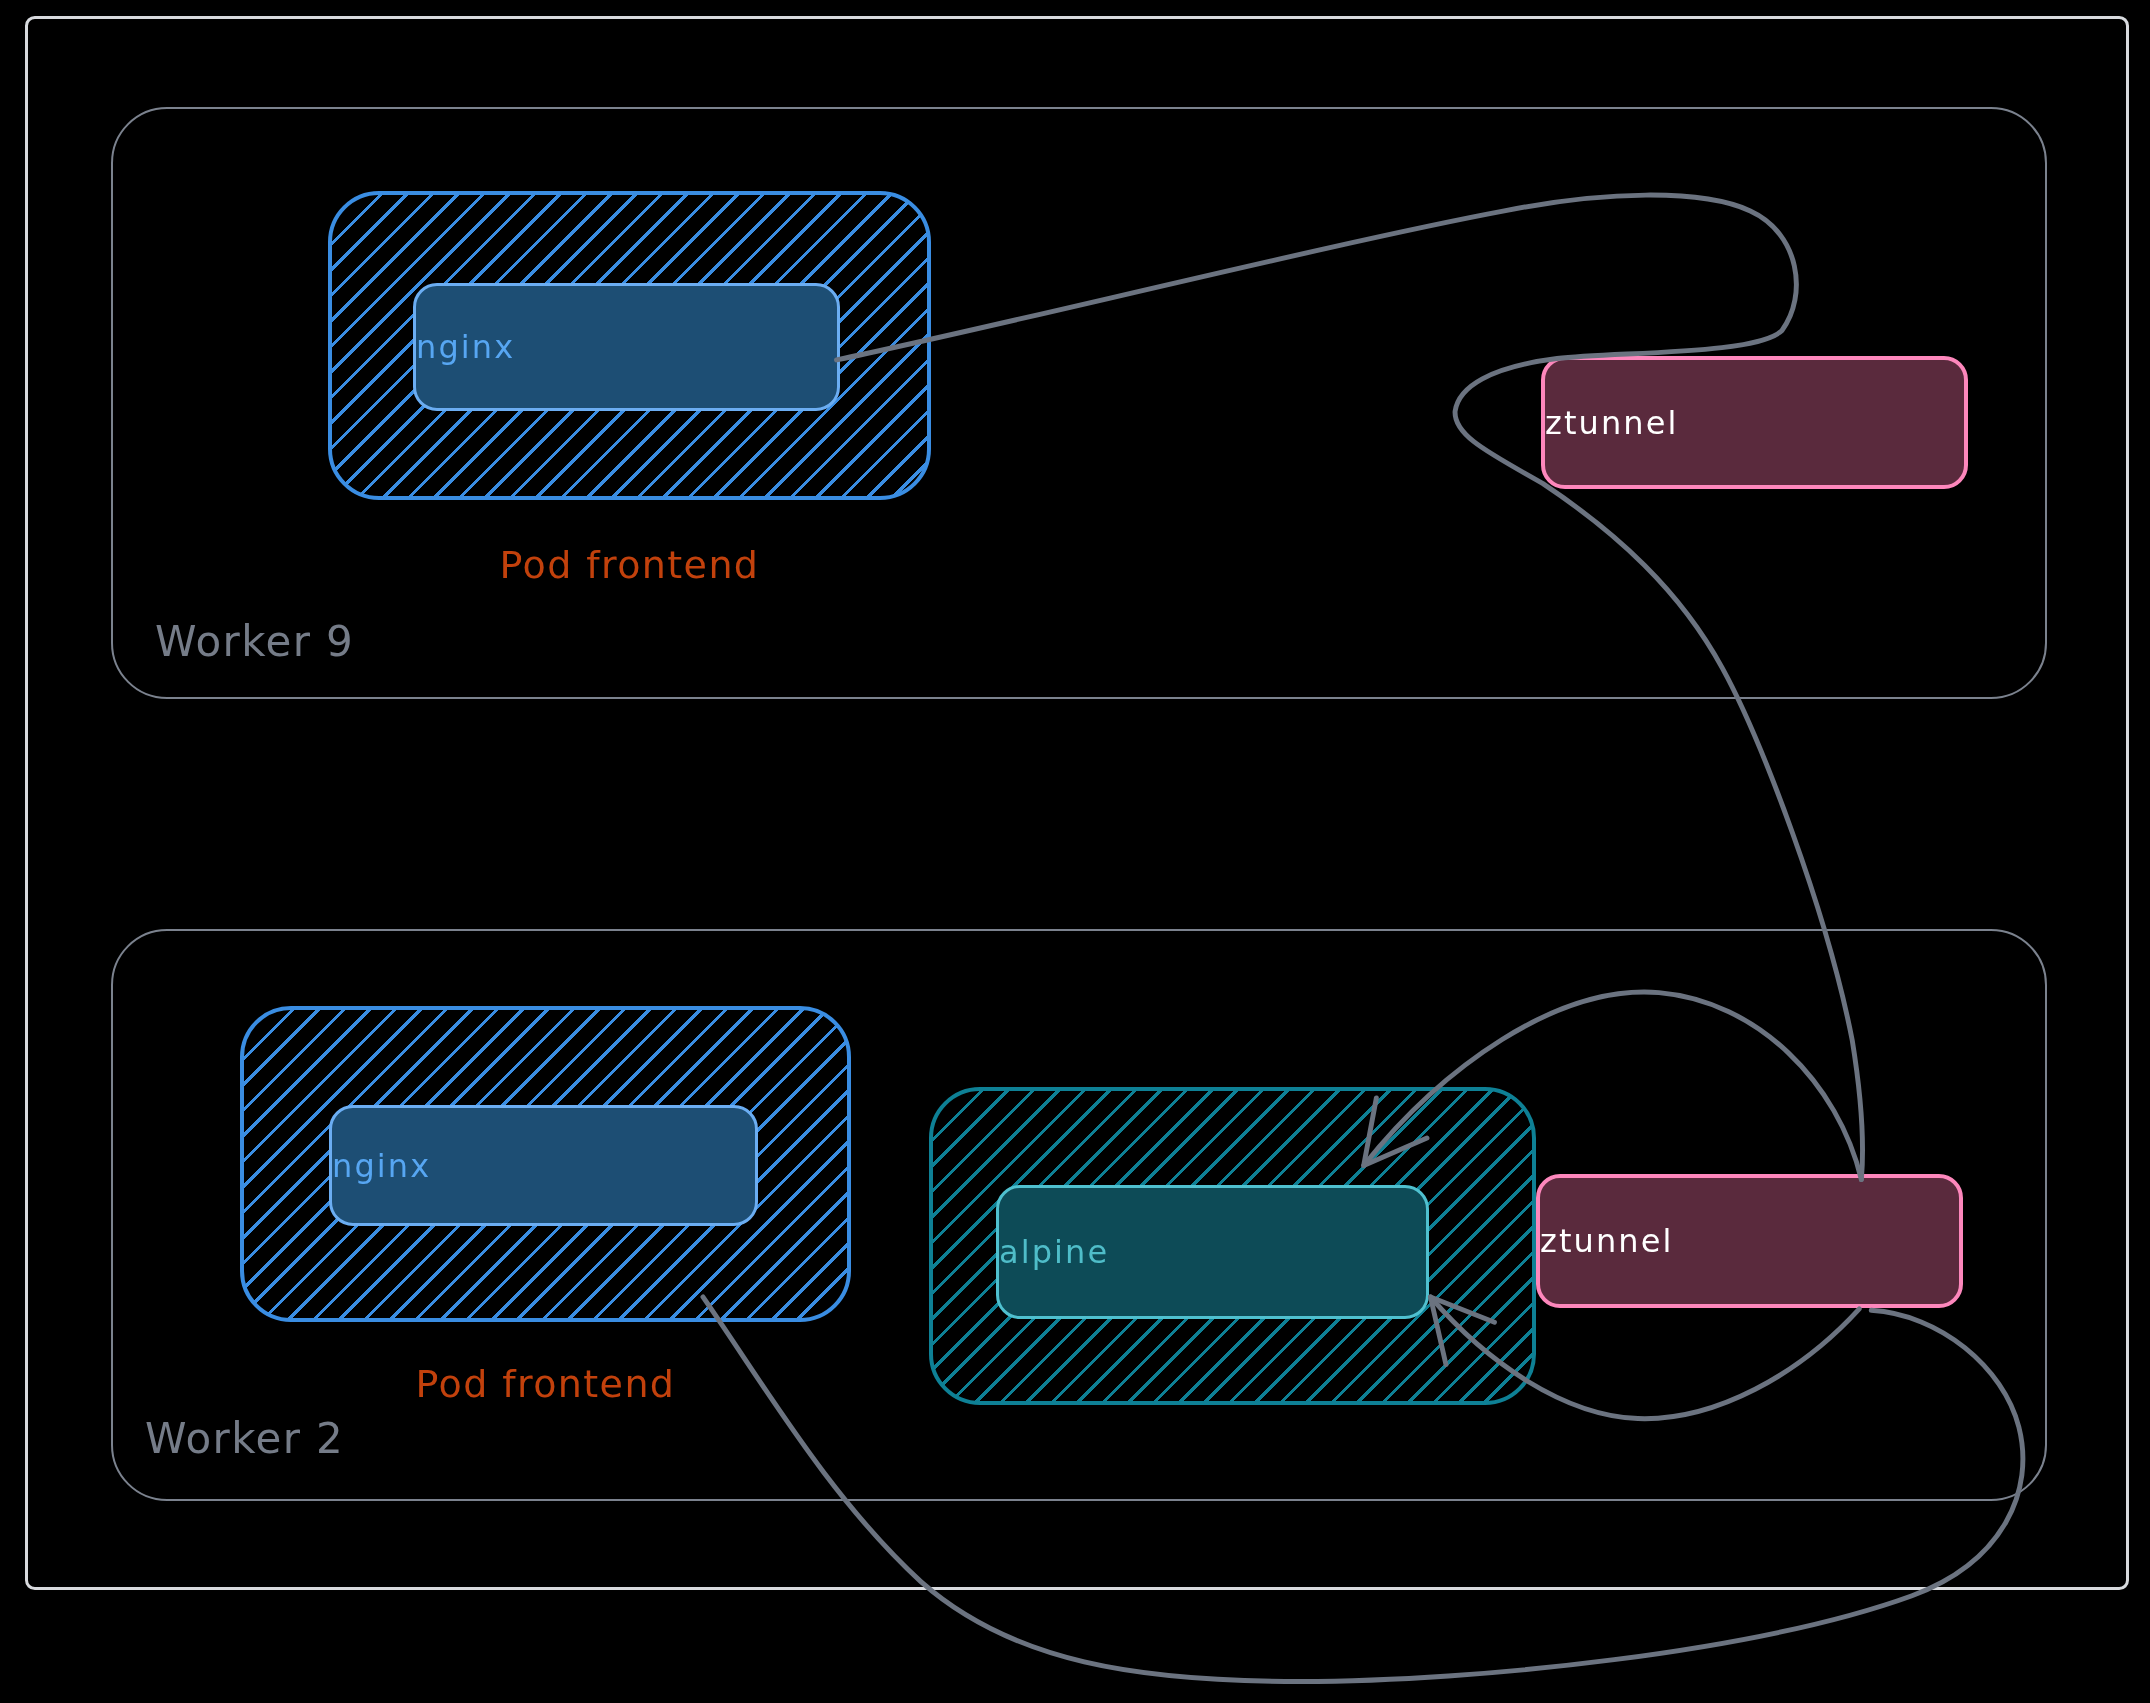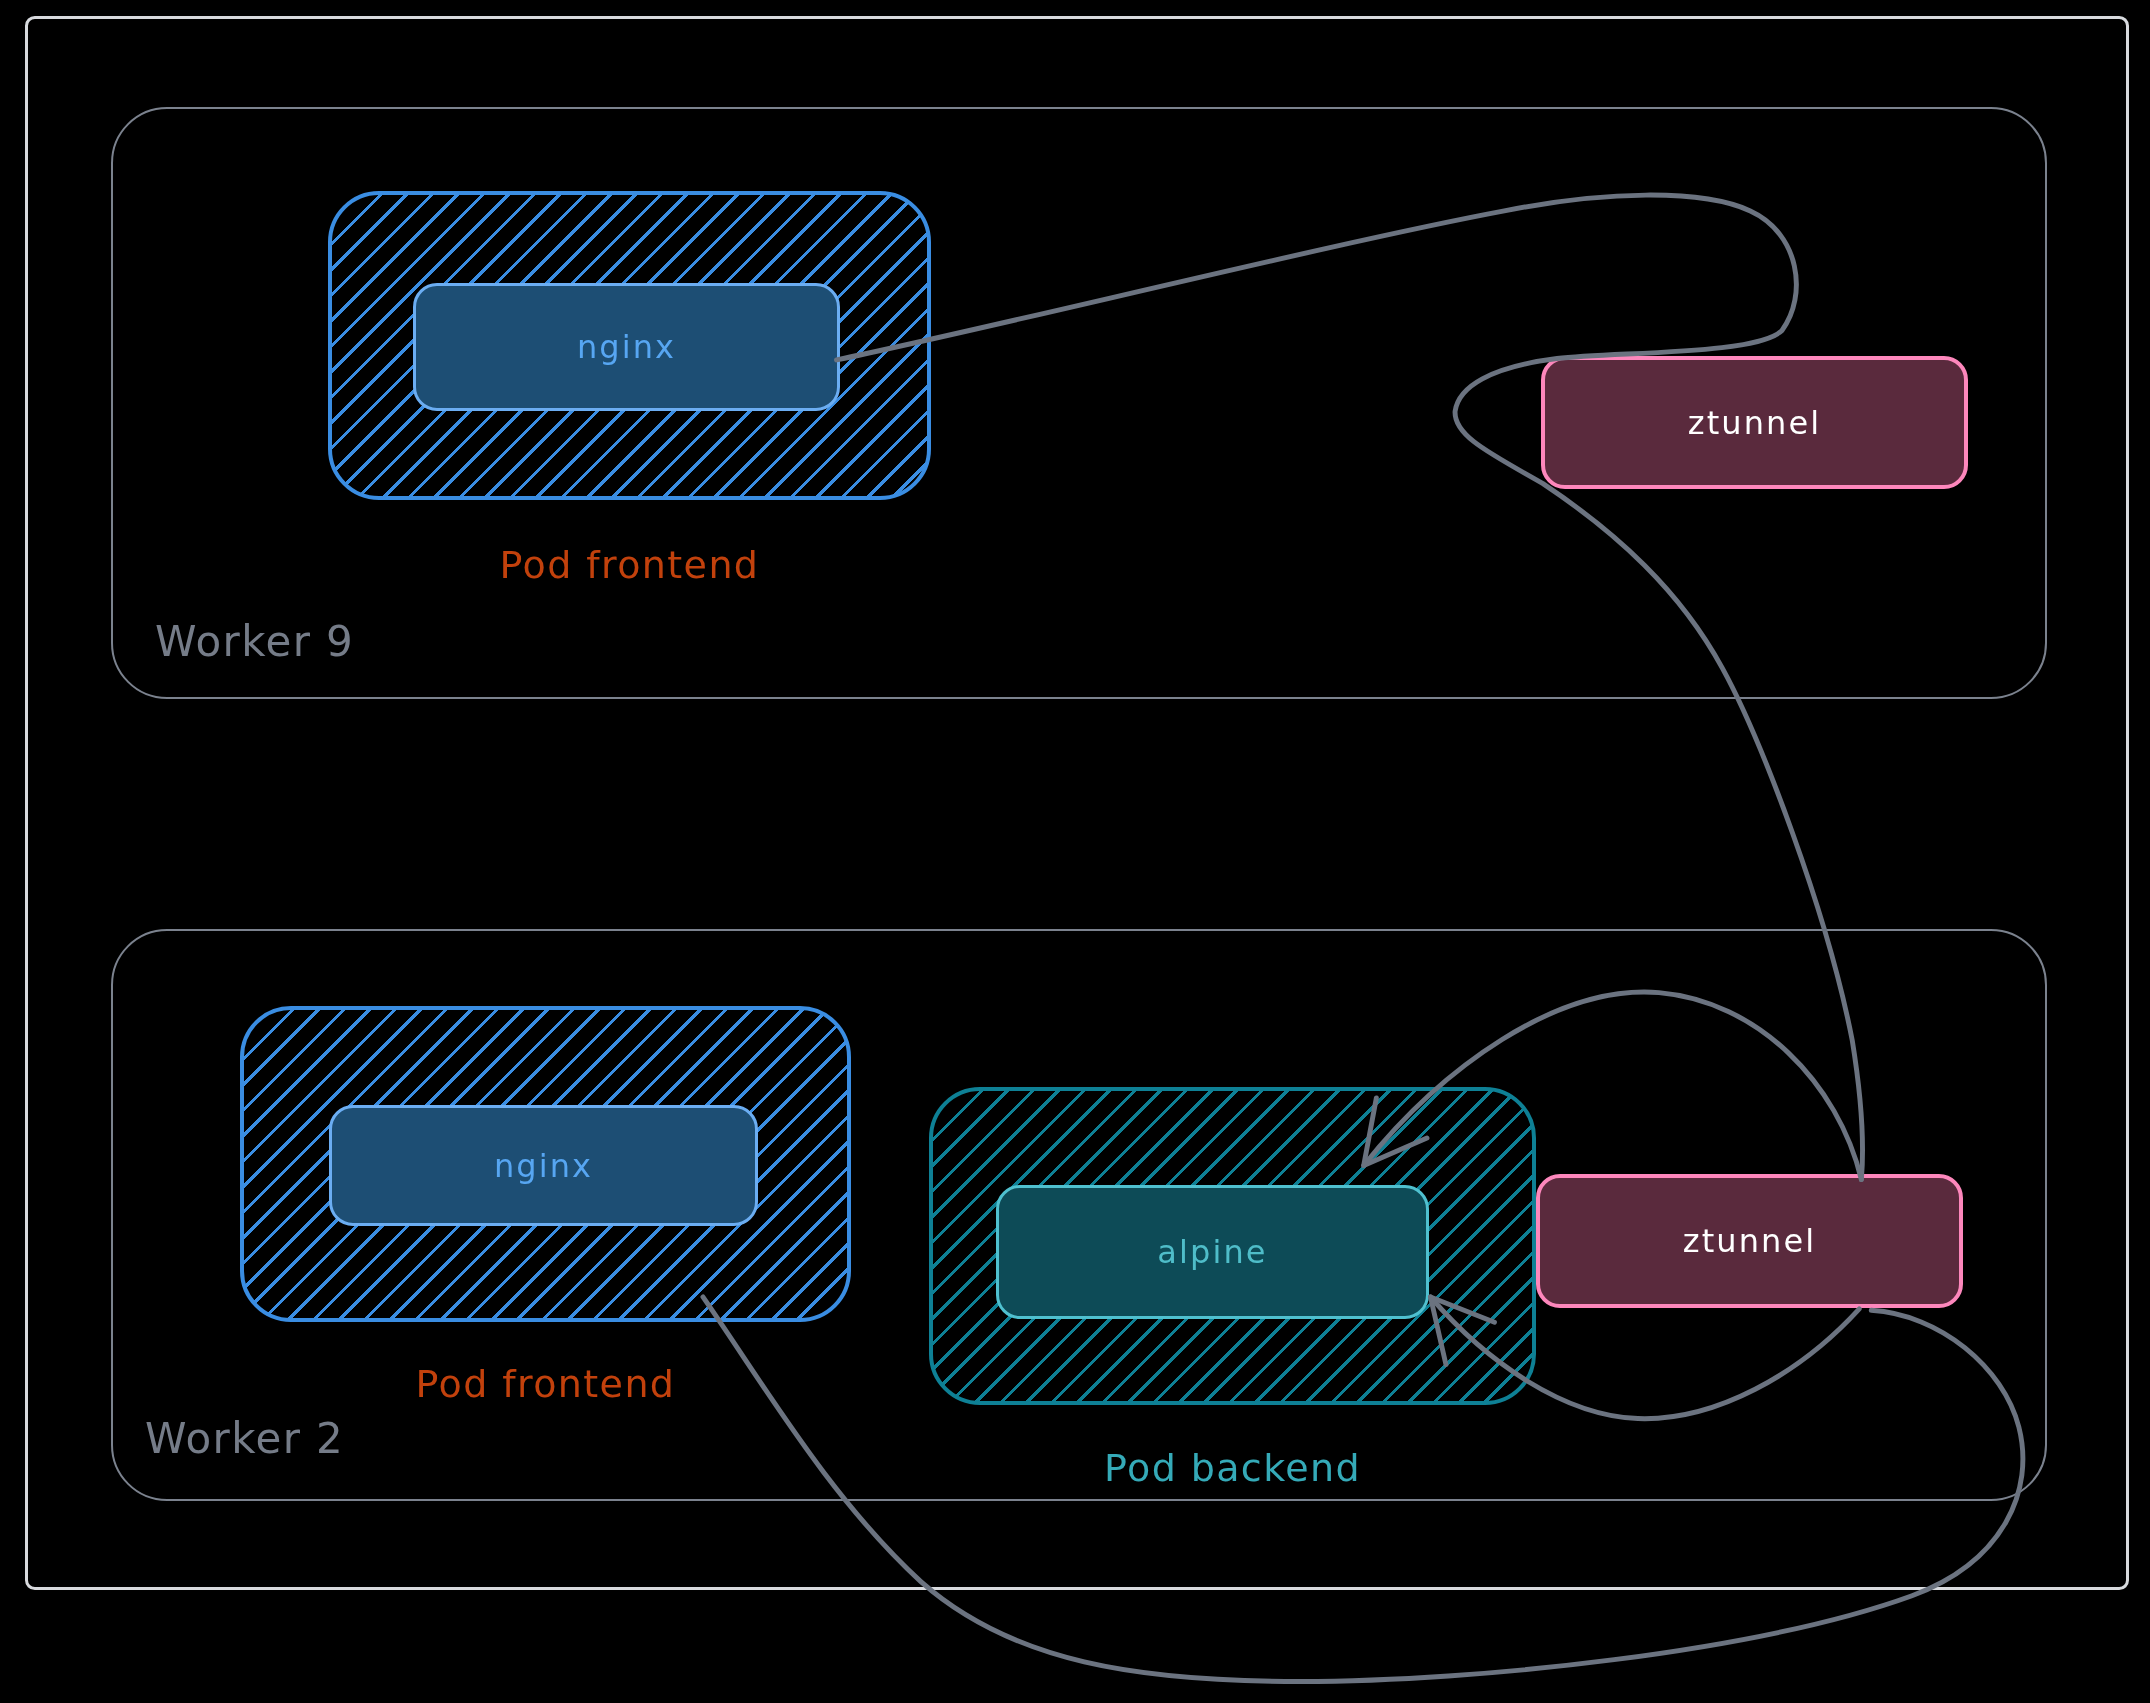--- a/index.html
+++ b/index.html
@@ -42,21 +42,21 @@
   .pod-label{
     position:absolute;text-align:center;font-size:38px;letter-spacing:1.4px;white-space:nowrap;
   }
   .pod-label-blue{color:#c2410c;}
   .pod-label-teal{color:#35aab8;}
   .pf1-label{left:328px;width:603px;top:543px;}
   .pf2-label{left:240px;width:611px;top:1362px;}
   .pb-label{left:929px;width:607px;top:1446px;}
   
   .container-box{
-    display:flex;align-items:center;justify-content:center;
+    display:flex;align-items:center;
     border-radius:24px;font-size:32px;letter-spacing:2.1px;
   }
   .nginx{
     background:#1d4e74;border:3.5px solid #6badf2;color:#57a6f2;
   }
   .nginx-1{left:413px;top:283px;width:427px;height:128px;}
   .nginx-2{left:329px;top:1105px;width:429px;height:121px;}
   .alpine-box{
     left:996px;top:1185px;width:433px;height:134px;
     background:#0d4b57;border:3.5px solid #4fc0cf;color:#4fbdc9;
@@ -95,21 +95,20 @@
   <div class="box pod pod-blue pod-frontend-2"></div>
   <div class="box container-box nginx nginx-2">
     <span>nginx</span>
   </div>
   <div class="pod-label pod-label-blue pf2-label">Pod frontend</div>
 
   <div class="box pod pod-teal pod-backend"></div>
   <div class="box container-box alpine-box">
     <span>alpine</span>
   </div>
-  <div class="pod-label pod-label-teal pb-label">Pod backend</div>
 
   <div class="box container-box ztunnel ztunnel-2">
     <span>ztunnel</span>
   </div>
 
   <svg id="arrows" width="2151" height="1704" viewBox="0 0 3060 2424" fill="none" stroke="#6b7380" stroke-width="7" stroke-linecap="round" stroke-linejoin="round">
     <path d="M 1190 512
          C 1430 462, 1900 345, 2140 300
          C 2280 272, 2420 268, 2490 300
          C 2560 332, 2572 420, 2535 470

